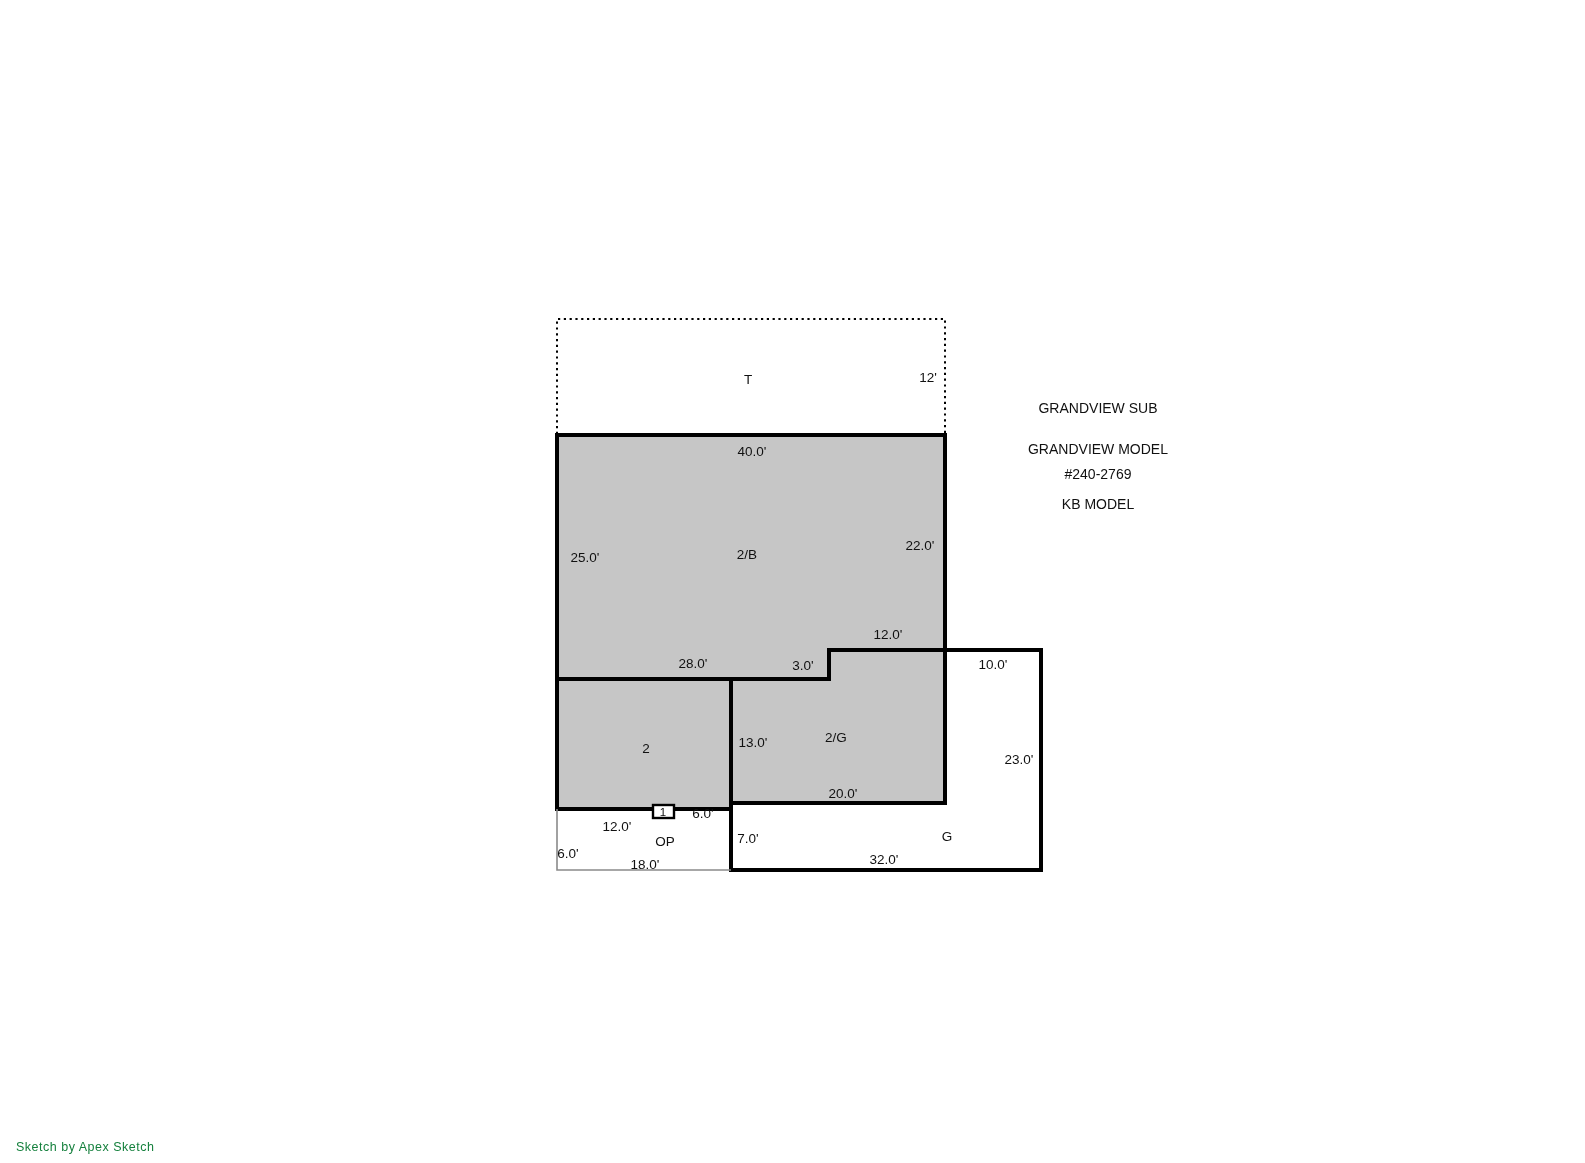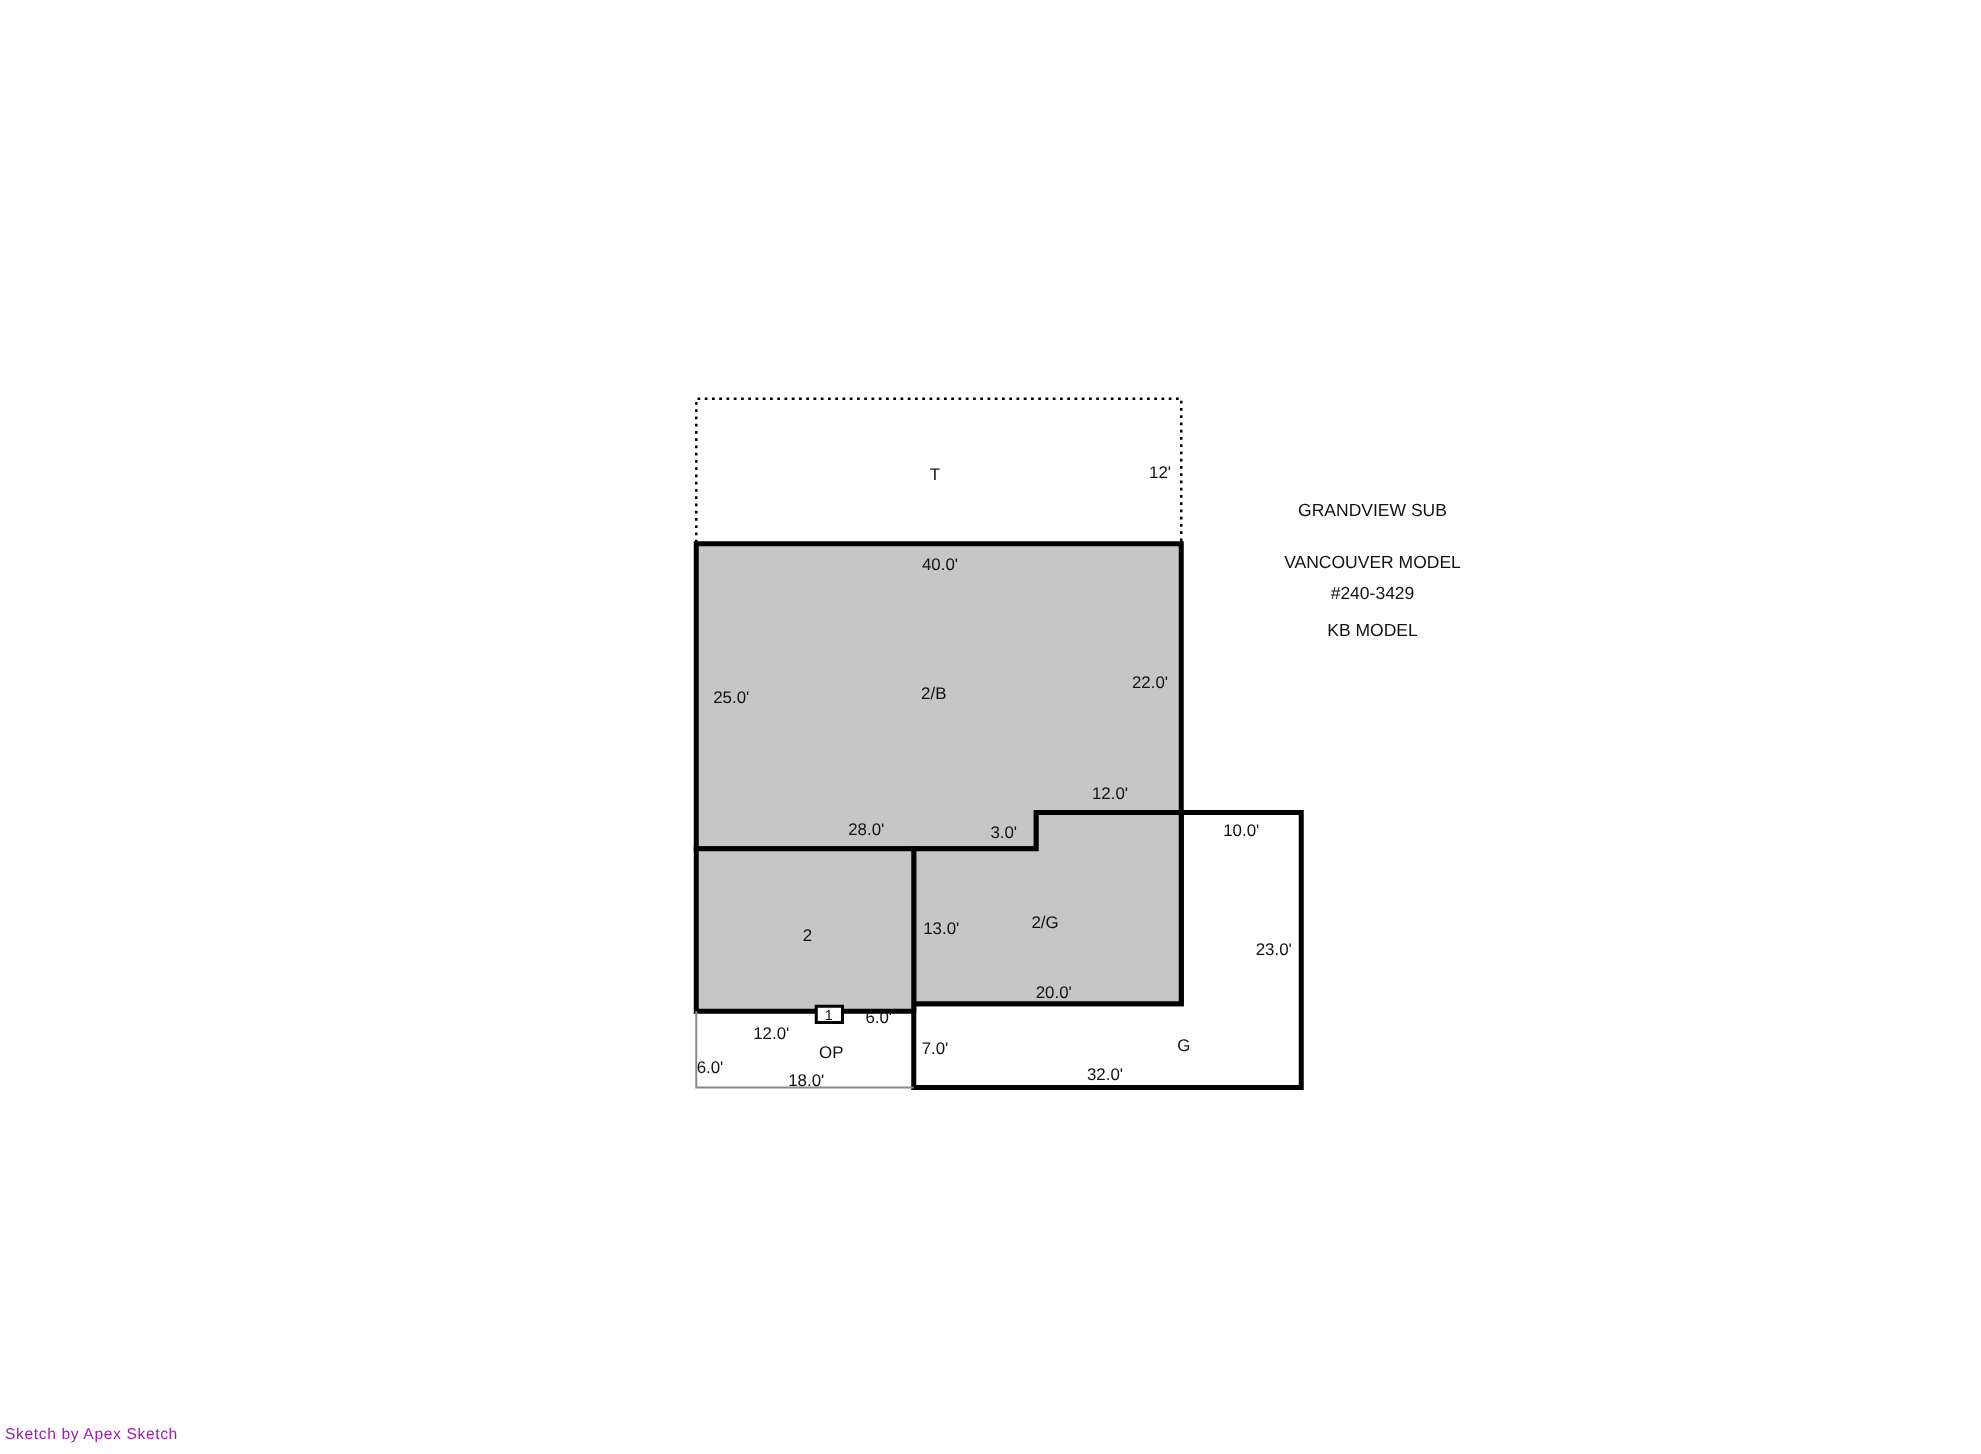--- a/index.html
+++ b/index.html
@@ -33,24 +33,24 @@
     font-size: 14px;
   }
   .titleblock .tb-line {
     position: absolute;
     left: 0;
     width: 100%;
     white-space: nowrap;
   }
   .footer {
     position: absolute;
-    left: 4px;
+    left: 16px;
     top: 1140px;
     font-size: 12.5px;
-    color: #a21caf;
+    color: #15803d;
     letter-spacing: 0.5px;
     white-space: nowrap;
   }
 </style>
 </head>
 <body>
 
 <div class="canvas">
 
   <svg width="1585" height="1163" viewBox="0 0 1585 1163" xmlns="http://www.w3.org/2000/svg">
@@ -96,21 +96,21 @@
     <text x="665" y="846" text-anchor="middle">OP</text>
     <text x="568" y="858" text-anchor="middle">6.0'</text>
     <text x="645" y="869" text-anchor="middle">18.0'</text>
 
     <text x="663" y="816" text-anchor="middle" class="small">1</text>
   </svg>
 
   
   <div class="titleblock">
     <div class="tb-line" style="top:400px;">GRANDVIEW SUB</div>
-    <div class="tb-line" style="top:441px;">VANCOUVER MODEL</div>
-    <div class="tb-line" style="top:466px;">#240-3429</div>
+    <div class="tb-line" style="top:441px;">GRANDVIEW MODEL</div>
+    <div class="tb-line" style="top:466px;">#240-2769</div>
     <div class="tb-line" style="top:496px;">KB MODEL</div>
   </div>
 
   
   <div class="footer">Sketch by Apex Sketch</div>
 
 </div>
 
 </body></html>

